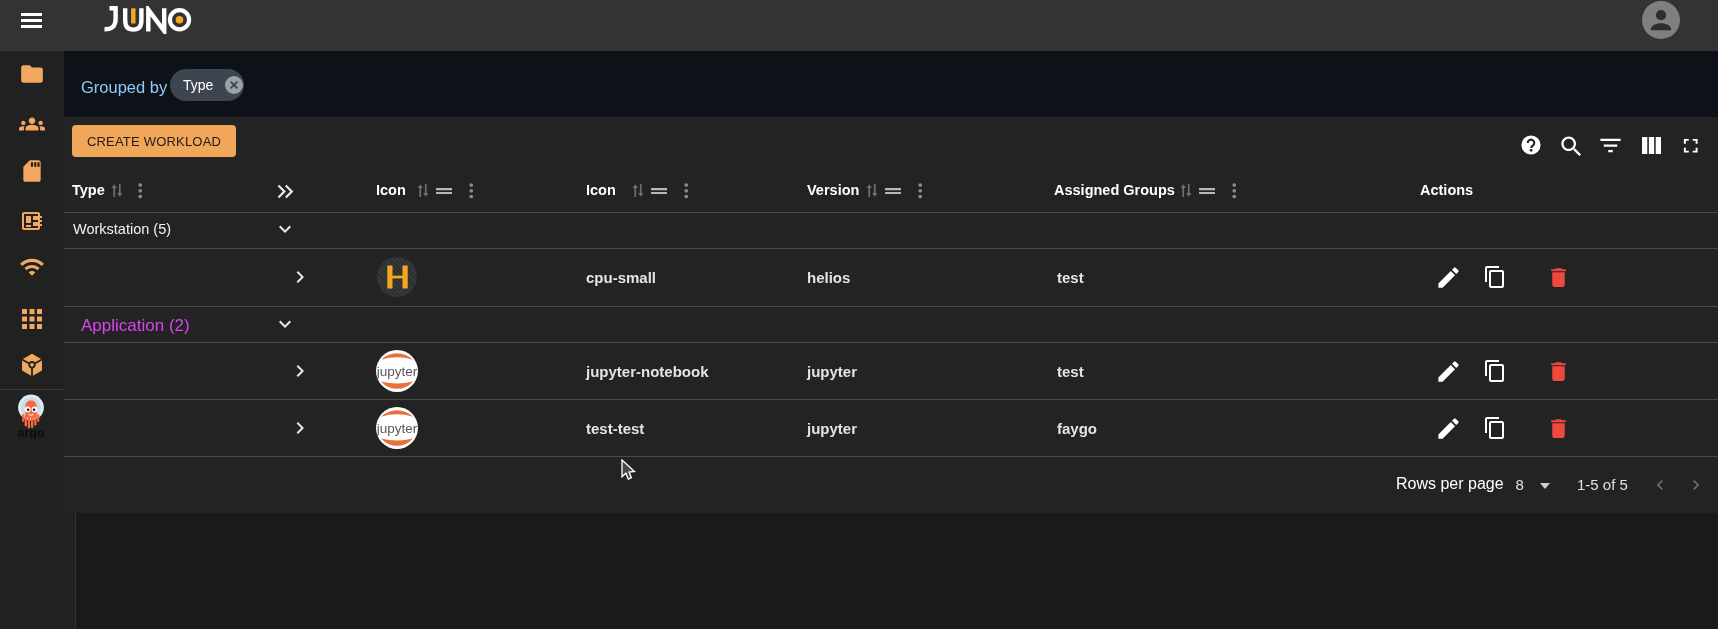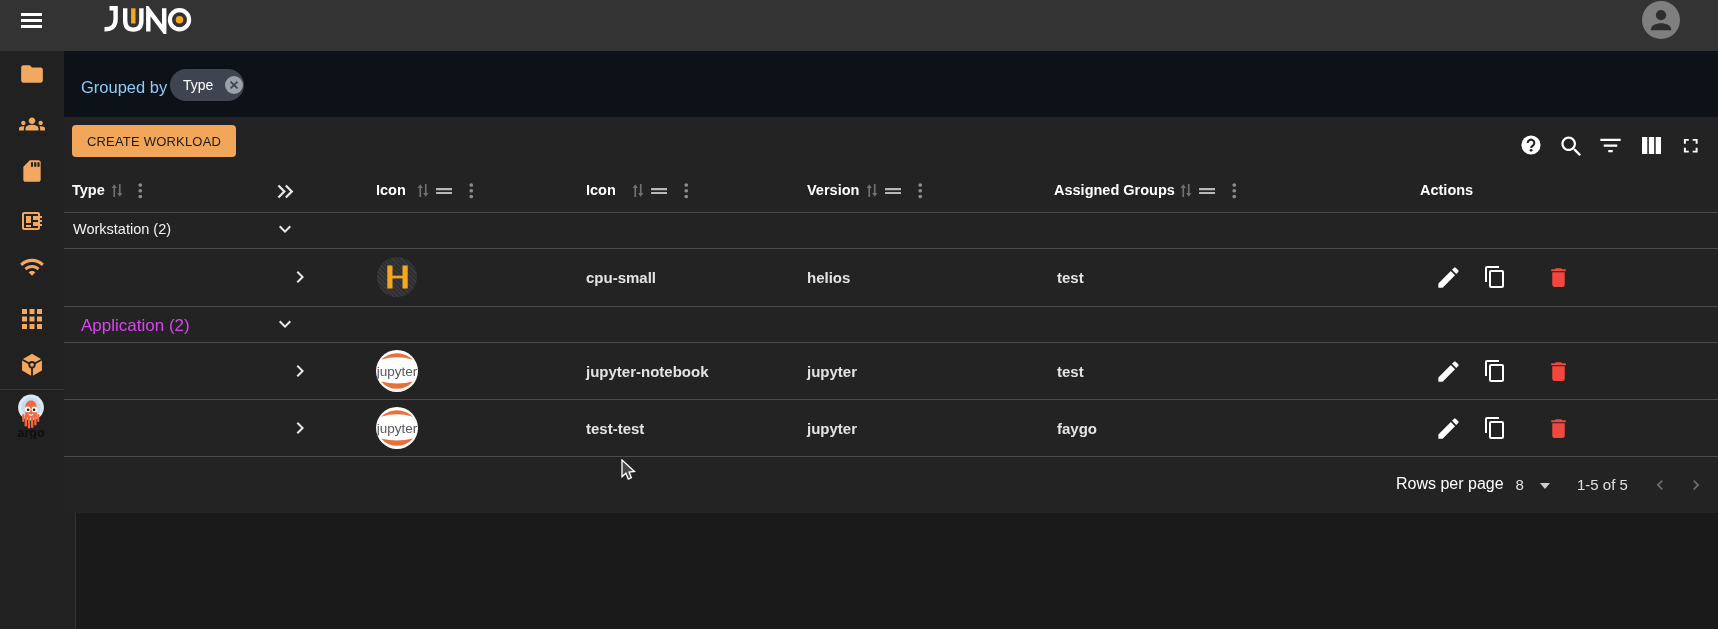--- a/index.html
+++ b/index.html
@@ -208,21 +208,21 @@
         <rect x="0" y="4.1" width="16.2" height="2.3" rx="0.6"></rect>
       </svg>
     <svg class="abs" style="left:1167px;top:66.2px" width="6.5" height="16" viewBox="0 0 6.5 16" fill="#8d8d8d">
         <circle cx="3.25" cy="2" r="1.85"></circle>
         <circle cx="3.25" cy="7.75" r="1.85"></circle>
         <circle cx="3.25" cy="13.5" r="1.85"></circle>
       </svg>
     <div class="abs hdr" style="left:1356px;top:64.5px;width:52px;text-align:center">Actions</div>
     <div class="hline" style="top:95px"></div>
 
-    <div class="abs" style="left:9px;top:104px;font-size:14.5px;color:#f2f2f2">Workstation (2)</div>
+    <div class="abs" style="left:9px;top:104px;font-size:14.5px;color:#f2f2f2">Workstation (5)</div>
     <svg class="abs" style="left:209.3px;top:100.2px" width="24" height="24" viewBox="0 0 24 24" fill="#e8e8e8">
         <path d="M16.59 8.59 12 13.17 7.41 8.59 6 10l6 6 6-6z"></path>
       </svg>
     <div class="hline" style="top:130.5px"></div>
 
     <svg class="abs" style="left:224.2px;top:147.8px" width="24" height="24" viewBox="0 0 24 24" fill="#e8e8e8">
         <path d="M10 6 8.59 7.41 13.17 12l-4.58 4.59L10 18l6-6z"></path>
       </svg>
     <div class="abs" style="left:313px;top:140px;width:40px;height:40px;border-radius:50%;background:repeating-linear-gradient(45deg,#2e2f31 0 2px,#3a3b3d 2px 3.2px)"><svg width="40" height="40">
           <g fill="#f5a81f">

